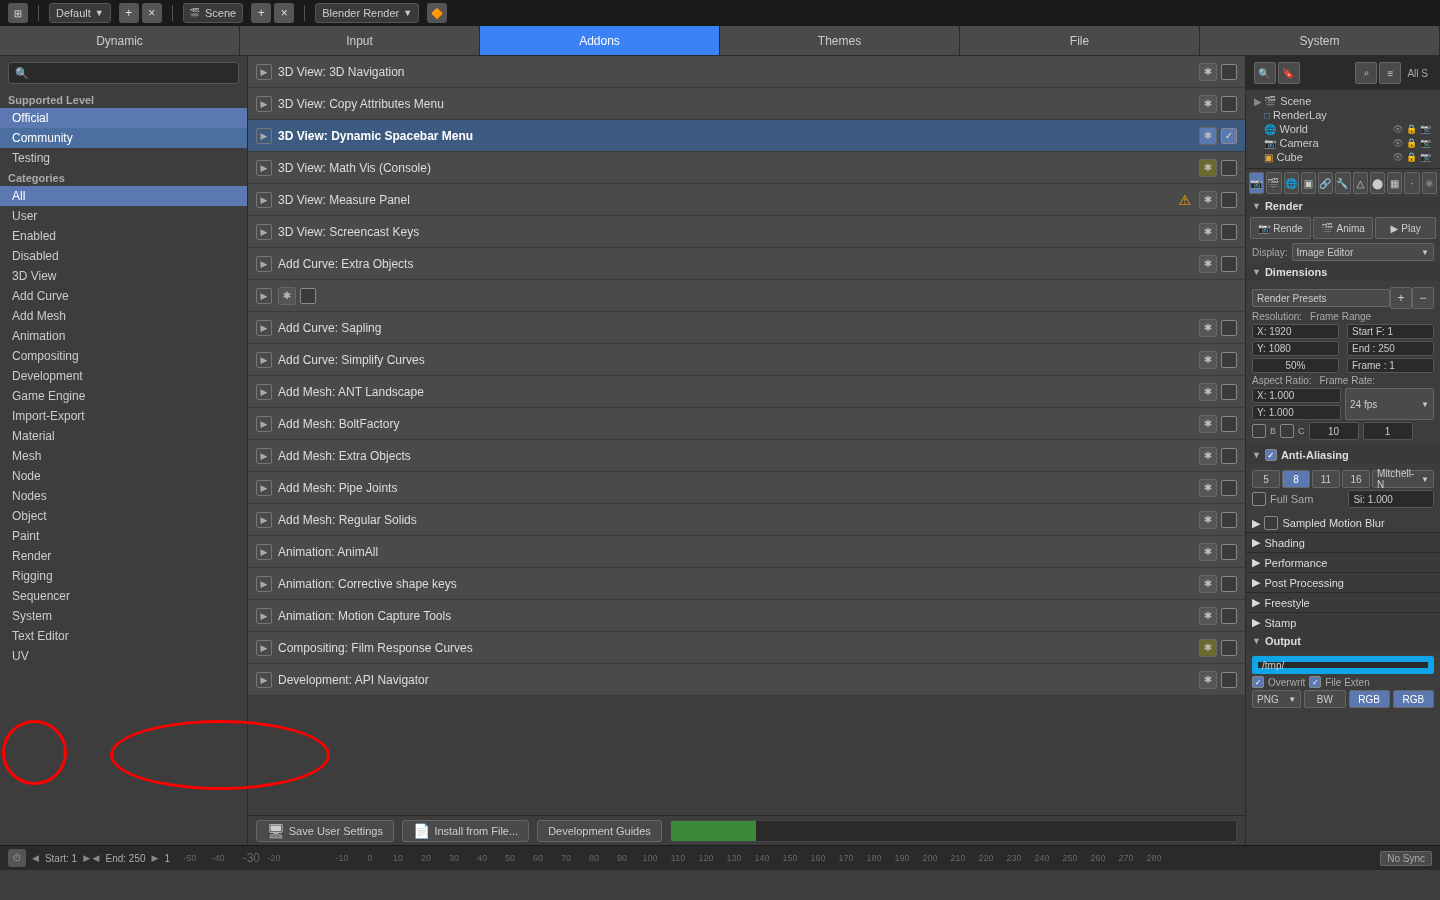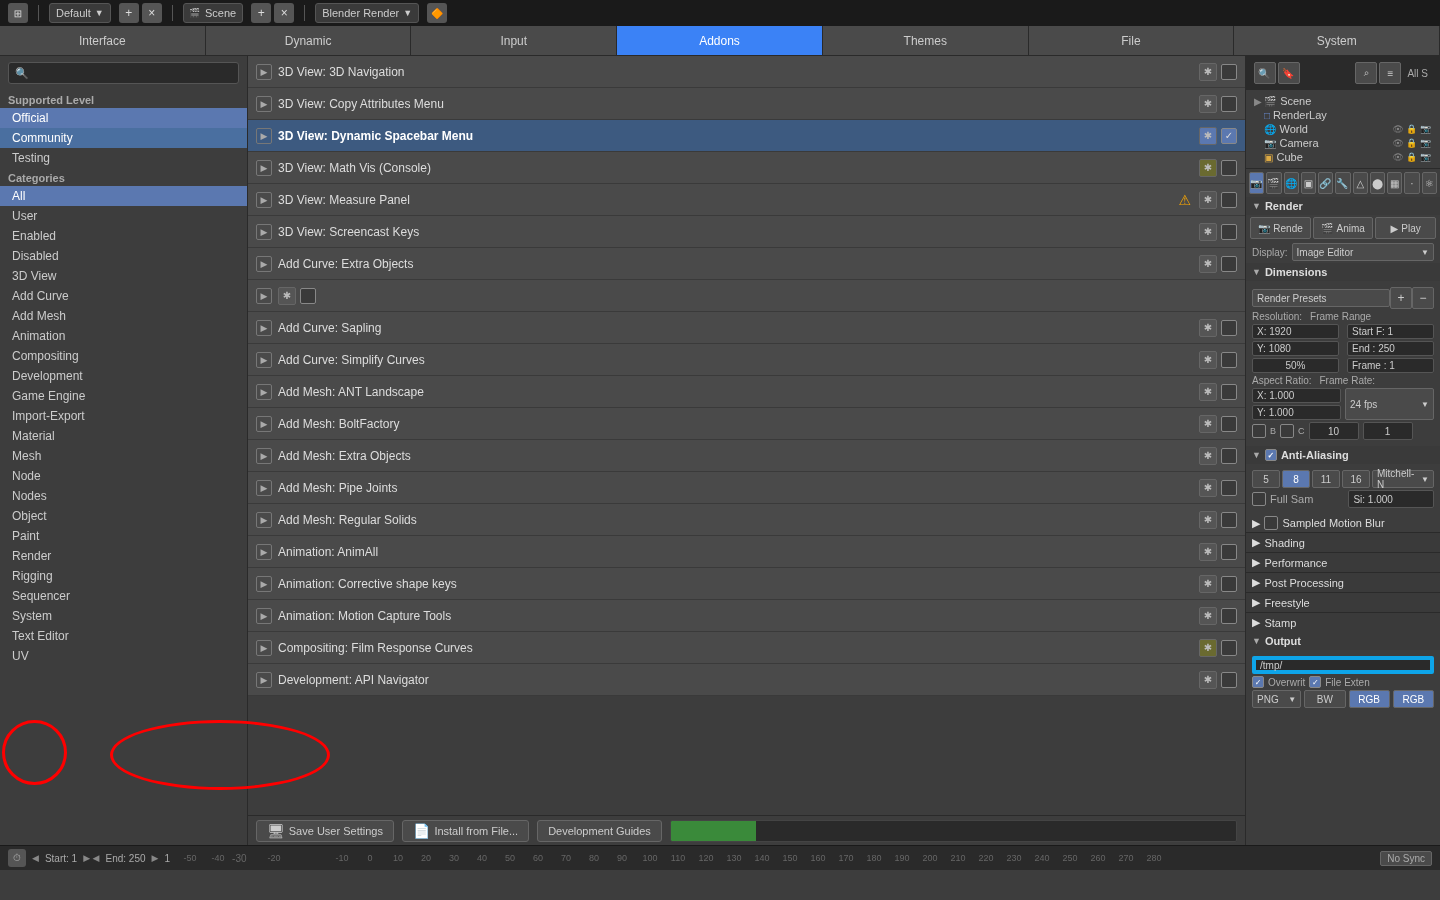--- a/index.html
+++ b/index.html
@@ -417,21 +417,21 @@
     }
 
     .wrapper {
       position: relative;
       width: 1440px;
       height: 900px;
     }
 
     .output-field {
       background: #2a2a2a;
-      border: 4px solid #0ea5e9;
+      border: 6px solid #0ea5e9;
       border-radius: 2px;
       color: #ccc;
       font-size: 10px;
       padding: 1px 4px;
       height: 18px;
       flex: 1;
     }
   </style>
 </head>
 <body>
@@ -460,23 +460,20 @@
     </div>
     <div class="top-bar-sep"></div>
     <div class="top-bar-group">
       <span>Blender Render</span>
       <span style="font-size:9px;">▼</span>
     </div>
     <div class="top-bar-icon">🔶</div>
   </div>
 
   <div class="nav-tabs">
-    <div class="nav-tab">
-      <span>Interface</span>
-    </div>
     <div class="nav-tab">
       <span>Dynamic</span>
     </div>
     <div class="nav-tab">
       <span>Input</span>
     </div>
     <div class="nav-tab active">
       <span>Addons</span>
     </div>
     <div class="nav-tab">
@@ -985,21 +982,21 @@
     <div class="top-bar-icon" style="font-size:10px;width:18px;height:18px;flex-shrink:0;">⏱</div>
     <span style="font-size:9px;color:#888;">◀</span>
     <span style="font-size:10px;">Start: 1</span>
     <span style="font-size:9px;color:#888;">▶ ◀</span>
     <span style="font-size:10px;">End: 250</span>
     <span style="font-size:9px;color:#888;">▶</span>
     <span style="font-size:10px;">1</span>
     <div style="flex:1;overflow:hidden;display:flex;align-items:center;font-size:9px;color:#666;gap:0;" id="ruler-marks">
         <span style="min-width: 28px; text-align: center; font-size: 9px; color: rgb(102, 102, 102);">-50</span>
         <span style="min-width: 28px; text-align: center; font-size: 9px; color: rgb(102, 102, 102);">-40</span>
-        <span style="min-width: 28px; text-align: left; font-size: 10px; color: rgb(102, 102, 102);">-30</span>
+        <span style="min-width: 28px; text-align: right; font-size: 12px; color: rgb(102, 102, 102);">-30</span>
         <span style="min-width: 28px; text-align: center; font-size: 9px; color: rgb(102, 102, 102);">-20</span>
         <span style="min-width: 28px; text-align: center; font-size: 9px; color: rgb(102, 102, 102); margin-left: 40px;">-10</span>
         <span style="min-width: 28px; text-align: center; font-size: 9px; color: rgb(102, 102, 102);">0</span>
         <span style="min-width: 28px; text-align: center; font-size: 9px; color: rgb(102, 102, 102);">10</span>
         <span style="min-width: 28px; text-align: center; font-size: 9px; color: rgb(102, 102, 102);">20</span>
         <span style="min-width: 28px; text-align: center; font-size: 9px; color: rgb(102, 102, 102);">30</span>
         <span style="min-width: 28px; text-align: center; font-size: 9px; color: rgb(102, 102, 102);">40</span>
         <span style="min-width: 28px; text-align: center; font-size: 9px; color: rgb(102, 102, 102);">50</span>
         <span style="min-width: 28px; text-align: center; font-size: 9px; color: rgb(102, 102, 102);">60</span>
         <span style="min-width: 28px; text-align: center; font-size: 9px; color: rgb(102, 102, 102);">70</span>

